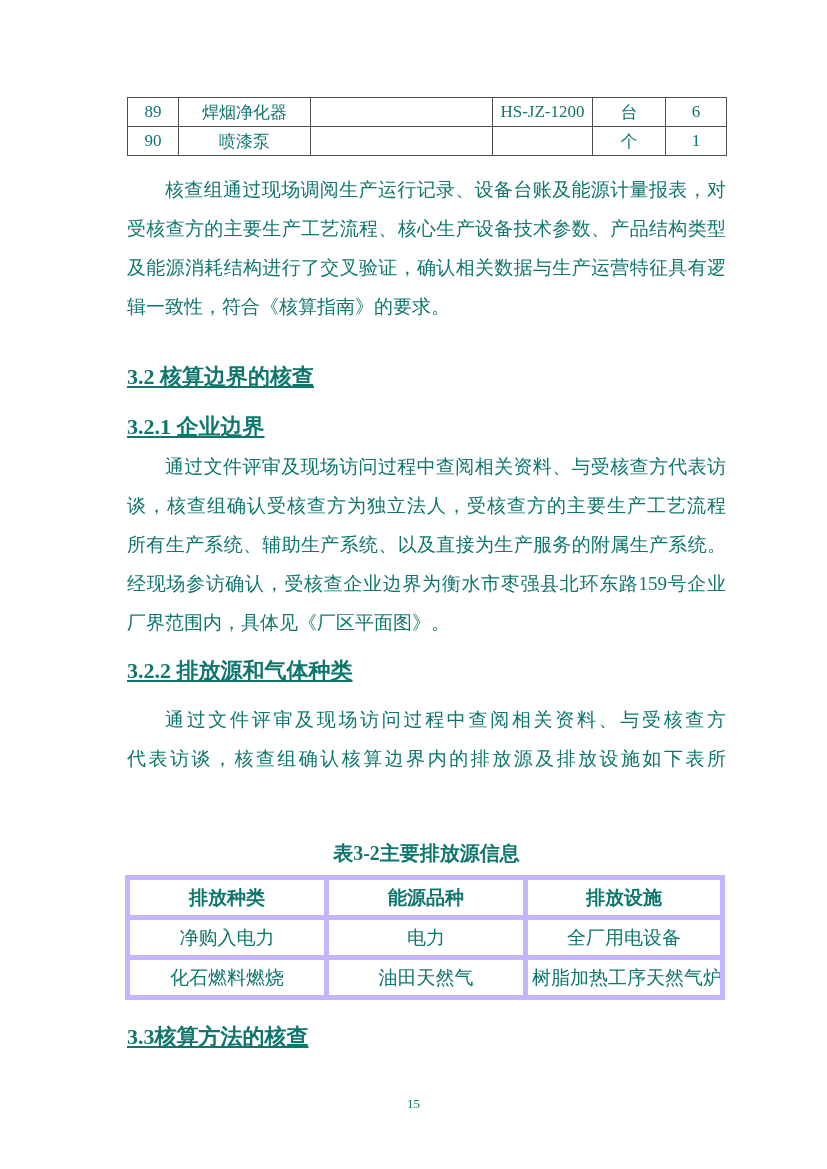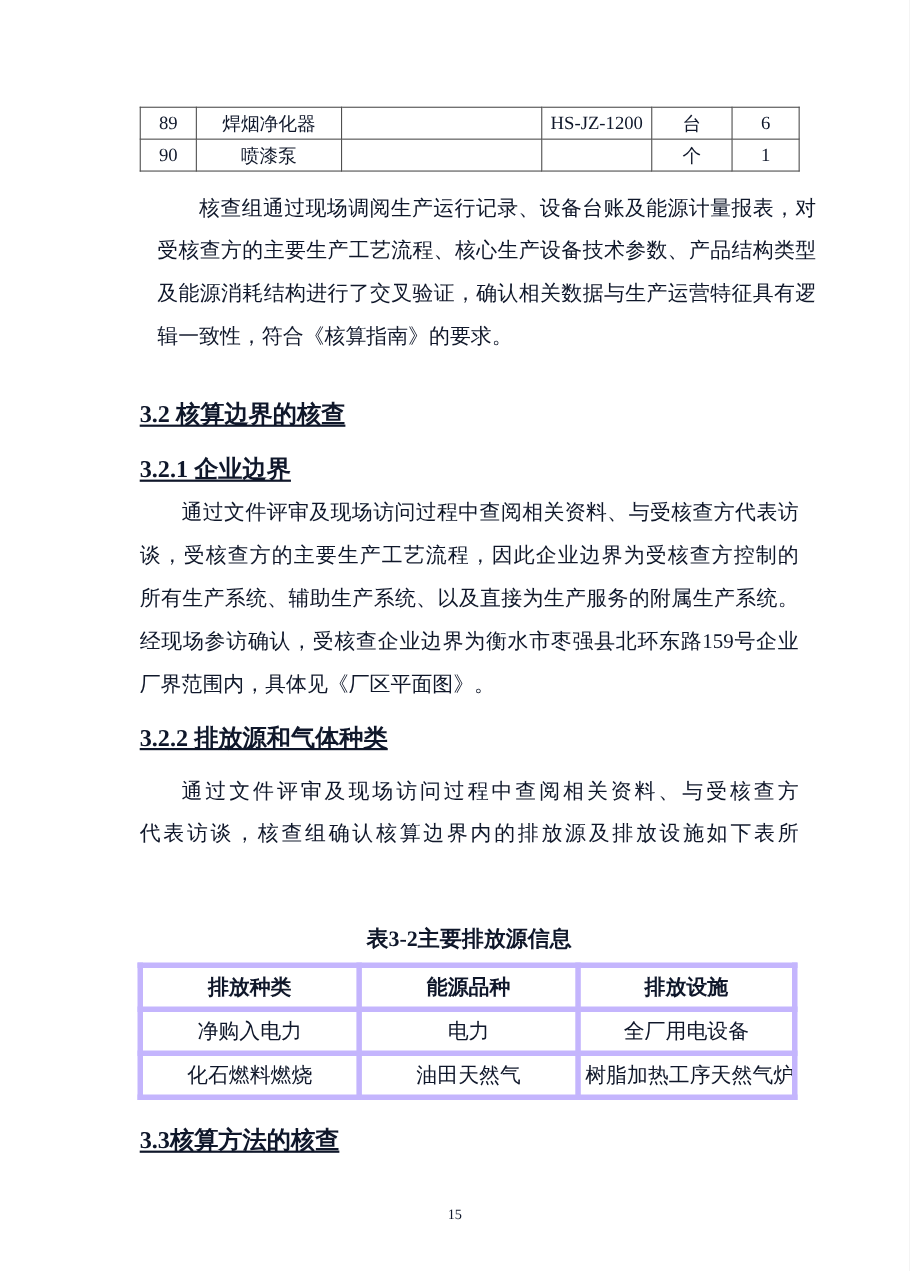--- a/index.html
+++ b/index.html
@@ -4,21 +4,21 @@
 <style>
   * { margin: 0; padding: 0; box-sizing: border-box; }
   html, body { background: #e8e8e8; }
   .page {
     position: relative;
     width: 827px;
     height: 1169px;
     margin: 0 auto;
     background: #ffffff;
     font-family: "Liberation Serif", "DejaVu Serif", serif;
-    color: #0f172a;
+    color: #0f766e;
     overflow: hidden;
   }
   .abs { position: absolute; }
 
   
   table.equip {
     border-collapse: collapse;
     table-layout: fixed;
     width: 599px;
     font-size: 17px;
@@ -115,34 +115,34 @@
           <td>喷漆泵</td>
           <td></td>
           <td></td>
           <td>个</td>
           <td>1</td>
         </tr>
       </tbody>
     </table>
   </div>
 
-  <div class="abs para" style="left:143px; top:170px;">
+  <div class="abs para" style="left:127px; top:170px;">
     <div class="pline first">核查组通过现场调阅生产运行记录、设备台账及能源计量报表，对</div>
     <div class="pline">受核查方的主要生产工艺流程、核心生产设备技术参数、产品结构类型</div>
     <div class="pline">及能源消耗结构进行了交叉验证，确认相关数据与生产运营特征具有逻</div>
     <div class="pline last">辑一致性，符合《核算指南》的要求。</div>
   </div>
 
   <div class="abs heading" style="left:127px; top:362px;">3.2 核算边界的核查</div>
 
   <div class="abs heading" style="left:127px; top:412px;">3.2.1 企业边界</div>
 
   <div class="abs para" style="left:127px; top:447px;">
     <div class="pline first">通过文件评审及现场访问过程中查阅相关资料、与受核查方代表访</div>
-    <div class="pline">谈，受核查方的主要生产工艺流程，因此企业边界为受核查方控制的</div>
+    <div class="pline">谈，核查组确认受核查方为独立法人，受核查方的主要生产工艺流程</div>
     <div class="pline">所有生产系统、辅助生产系统、以及直接为生产服务的附属生产系统。</div>
     <div class="pline">经现场参访确认，受核查企业边界为衡水市枣强县北环东路159号企业</div>
     <div class="pline last">厂界范围内，具体见《厂区平面图》。</div>
   </div>
 
   <div class="abs heading" style="left:127px; top:656px;">3.2.2 排放源和气体种类</div>
 
   <div class="abs para" style="left:127px; top:700px;">
     <div class="pline first">通过文件评审及现场访问过程中查阅相关资料、与受核查方</div>
     <div class="pline">代表访谈，核查组确认核算边界内的排放源及排放设施如下表所</div>

